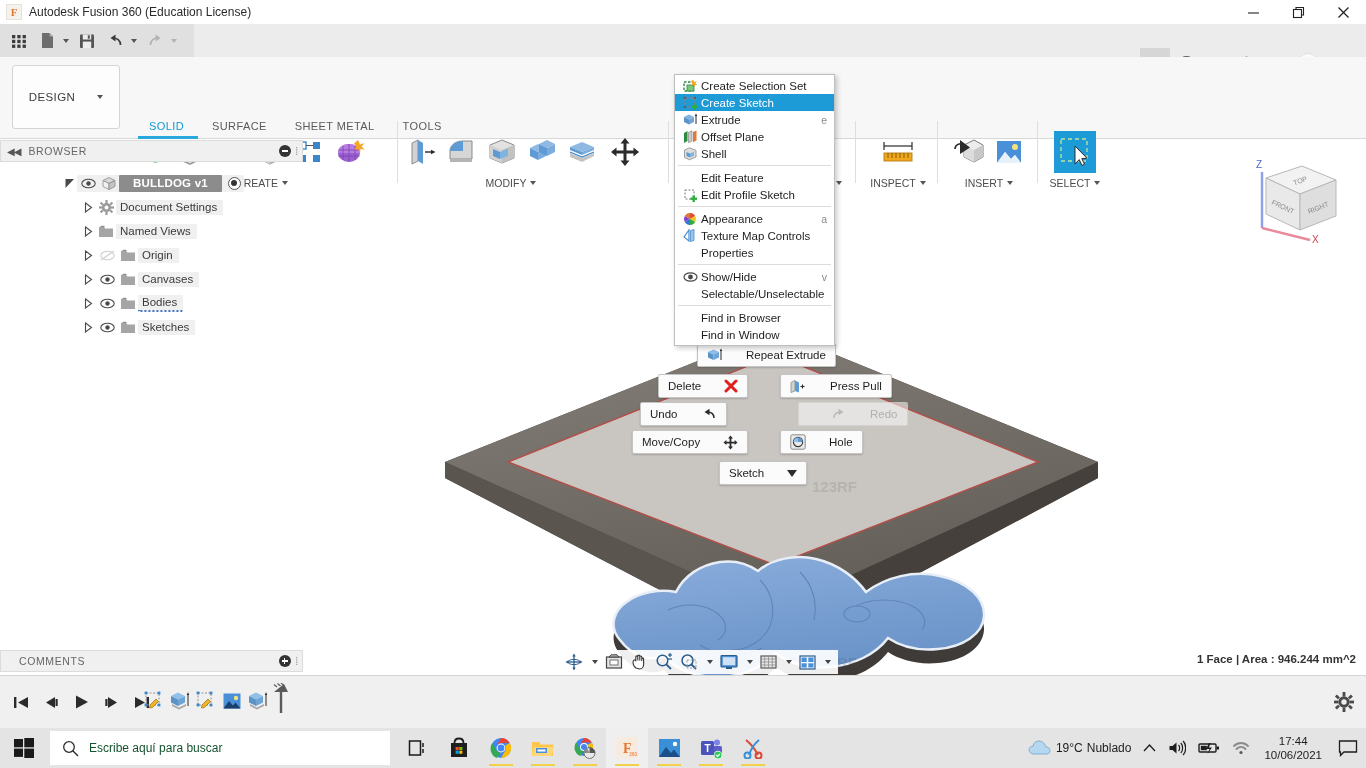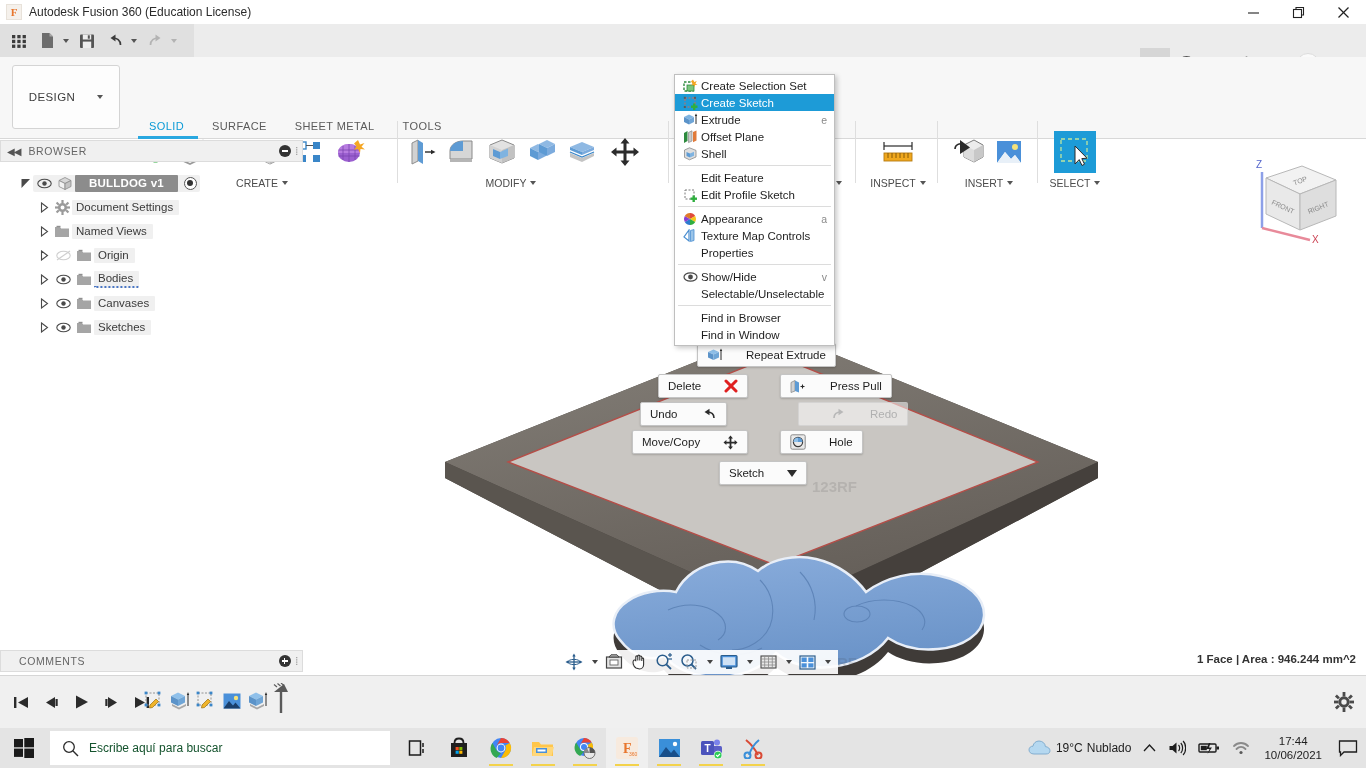--- a/index.html
+++ b/index.html
@@ -106,21 +106,21 @@
   .bh-collapse { font-size: 10px; color: #555; margin-right: 8px; letter-spacing: -1px; }
   .bh-title { font-size: 10.5px; color: #666; letter-spacing: .6px; }
   .bh-right { position: absolute; right: 4px; display: flex; align-items: center; gap: 5px; }
   .circ-minus {
     width: 12px; height: 12px; border-radius: 50%; background: #333;
     display: flex; align-items: center; justify-content: center;
   }
   .circ-minus i { width: 6px; height: 1.5px; background: #fff; display: block; }
   .grip { font-size: 11px; color: #999; }
 
-  .tree { padding-top: 9px; }
+  .tree { padding-top: 9px; padding-left: 44px; }
   .trow { height: 24px; display: flex; align-items: center; font-size: 11.5px; color: #3a3a3a; }
   .tarrow { width: 16px; display: flex; align-items: center; justify-content: center; }
   .teye { width: 22px; display: flex; align-items: center; justify-content: center; }
   .ticon-sm { width: 20px; display: flex; align-items: center; justify-content: center; }
   .tlabel { padding: 1px 6px 2px 4px; background: #f0f0f0; border-radius: 1px; }
   .tlabel.rootsel { background: #8c8c8c; color: #fff; font-weight: bold; letter-spacing: .2px; padding: 2px 14px 3px 14px; }
   .rootrow { background: #f0f0f0; display: inline-flex; align-items: center; border-radius: 2px; padding-right: 3px; }
   .radio-dot {
     width: 13px; height: 13px; border-radius: 50%; border: 1.4px solid #555;
     display: inline-flex; align-items: center; justify-content: center; margin-left: 6px; background: #fff;
@@ -762,42 +762,42 @@
               <ellipse cx="7.5" cy="5.5" rx="6.7" ry="4.3" fill="none" stroke="#4a4a4a" stroke-width="1.1"></ellipse>
               <circle cx="7.5" cy="5.5" r="2.2" fill="#4a4a4a"></circle>
             </svg>
         </span>
         <span class="ticon-sm">
           <svg width="16" height="13">
               <path d="M1 2 L6 2 L7.2 3.6 L15 3.6 L15 12 L1 12 Z" fill="#a5a5a5"></path>
               <rect x="2.5" y="0.8" width="4" height="1.4" fill="#8f8f8f"></rect>
             </svg>
         </span>
-        <span class="tlabel underline-dash">Bodies</span>
+        <span class="tlabel">Canvases</span>
       </div>
 
       <div class="trow" style="padding-left:36px;">
         <span class="tarrow">
           <svg width="9" height="11">
               <path d="M1.5 1 L7.5 5.5 L1.5 10 Z" fill="none" stroke="#4a4a4a" stroke-width="1.1"></path>
             </svg>
         </span>
         <span class="teye">
           <svg width="15" height="11">
               <ellipse cx="7.5" cy="5.5" rx="6.7" ry="4.3" fill="none" stroke="#4a4a4a" stroke-width="1.1"></ellipse>
               <circle cx="7.5" cy="5.5" r="2.2" fill="#4a4a4a"></circle>
             </svg>
         </span>
         <span class="ticon-sm">
           <svg width="16" height="13">
               <path d="M1 2 L6 2 L7.2 3.6 L15 3.6 L15 12 L1 12 Z" fill="#a5a5a5"></path>
               <rect x="2.5" y="0.8" width="4" height="1.4" fill="#8f8f8f"></rect>
             </svg>
         </span>
-        <span class="tlabel">Canvases</span>
+        <span class="tlabel underline-dash">Bodies</span>
       </div>
 
       <div class="trow" style="padding-left:36px;">
         <span class="tarrow">
           <svg width="9" height="11">
               <path d="M1.5 1 L7.5 5.5 L1.5 10 Z" fill="none" stroke="#4a4a4a" stroke-width="1.1"></path>
             </svg>
         </span>
         <span class="teye">
           <svg width="15" height="11">

